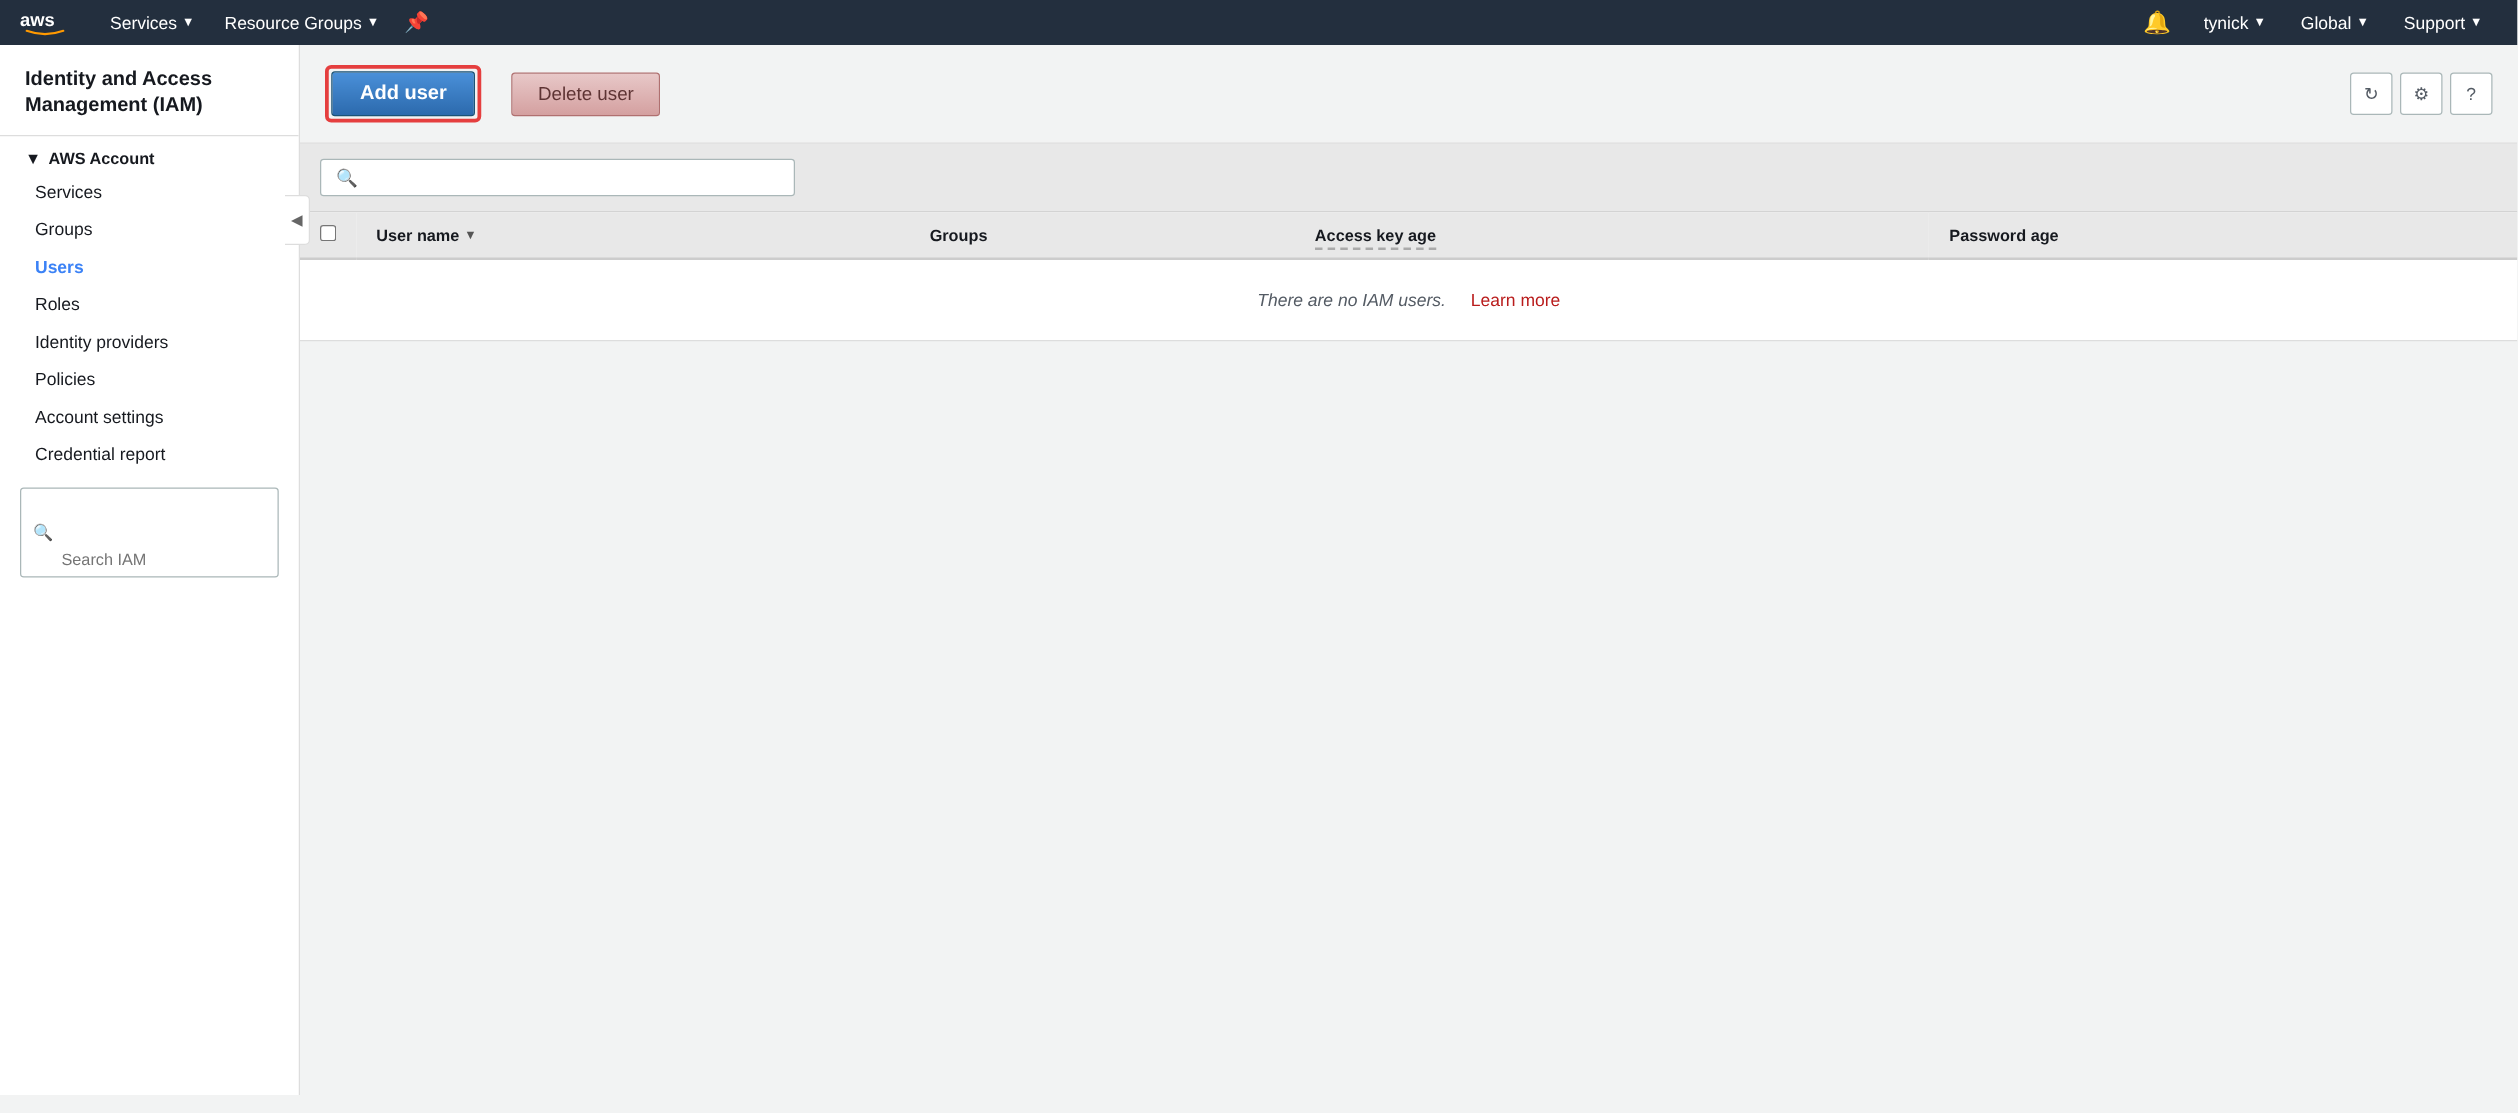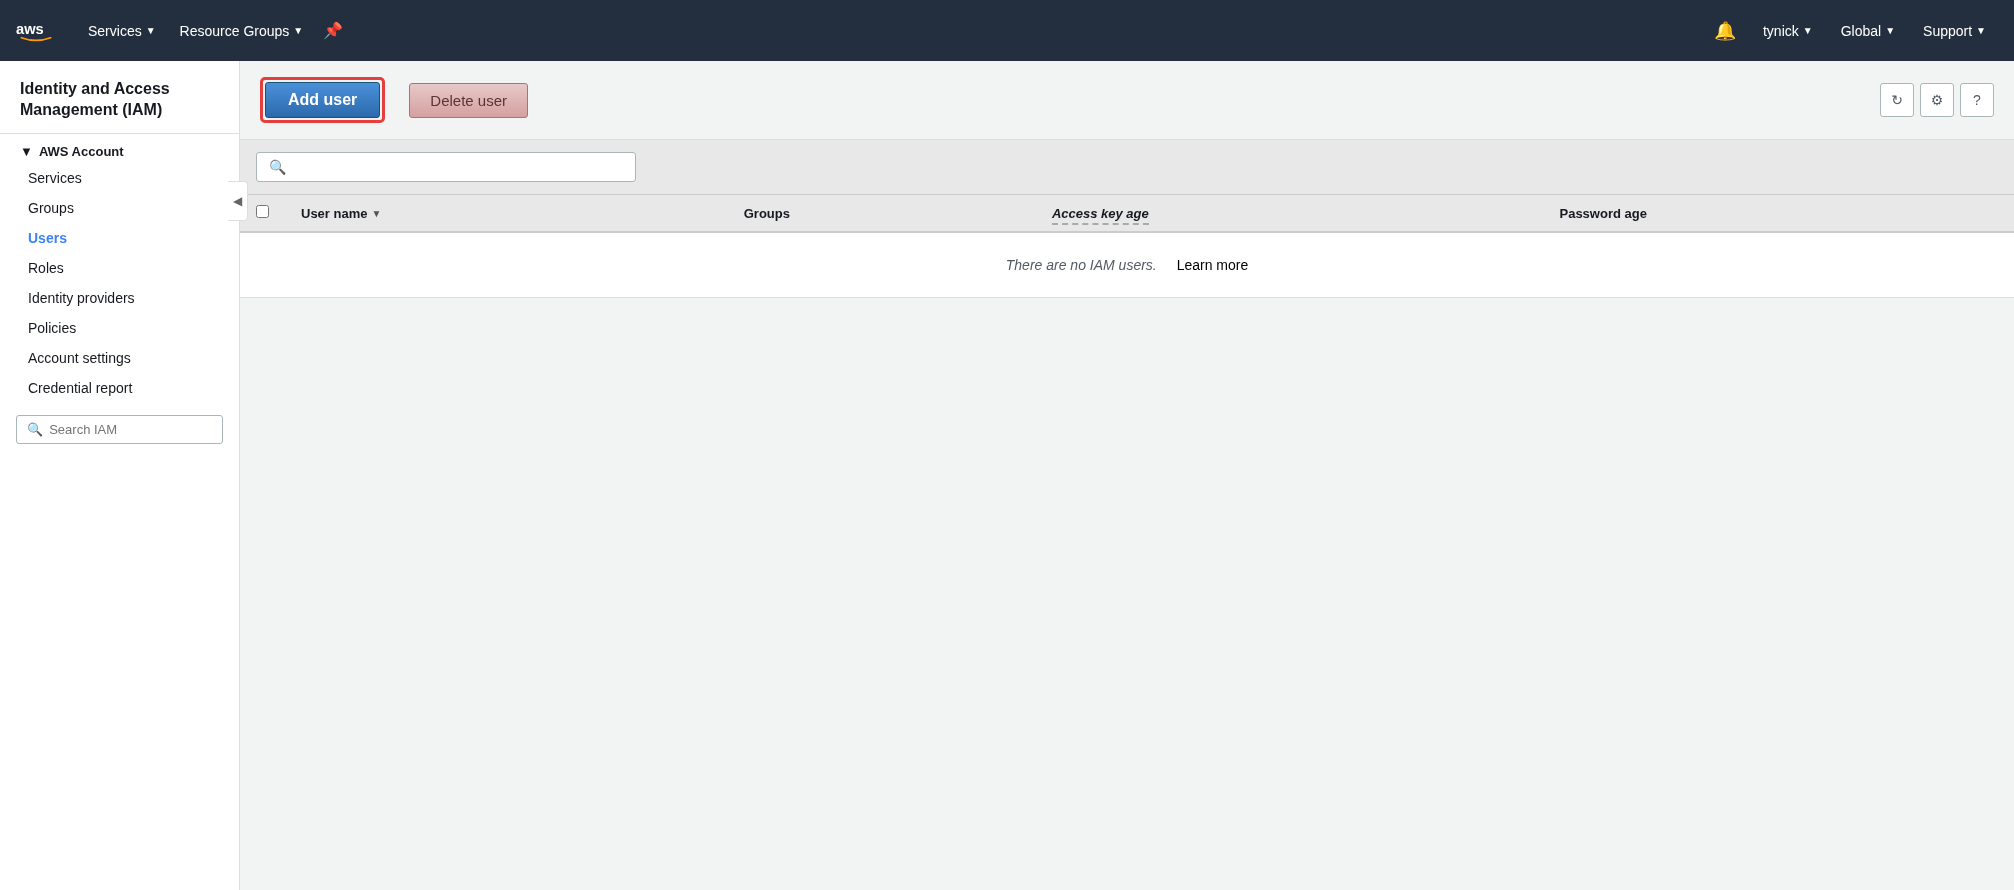--- a/index.html
+++ b/index.html
@@ -1,21 +1,21 @@
 <!DOCTYPE html>
 <html><head>
   <meta charset="utf-8">
   <style>
     * { box-sizing: border-box; margin: 0; padding: 0; }
     body { font-family: "Amazon Ember", Arial, sans-serif; font-size: 14px; color: #16191f; background: #f2f3f3; }
 
     
     .top-nav {
       background: #232f3e;
-      height: 61px;
+      height: 36px;
       display: flex;
       align-items: center;
       padding: 0 16px;
       gap: 0;
     }
     .aws-logo {
       display: flex;
       align-items: center;
       margin-right: 20px;
     }
@@ -98,20 +98,21 @@
       background: #fff;
       gap: 6px;
     }
     .sidebar-search input {
       border: none;
       outline: none;
       font-size: 13px;
       color: #aab7b8;
       width: 100%;
       background: transparent;
+      margin-top: 43px;
     }
     .sidebar-search .search-icon { color: #666; font-size: 13px; }
 
     
     .collapse-toggle {
       position: absolute;
       left: 228px;
       top: 120px;
       width: 20px;
       height: 40px;
@@ -238,31 +239,31 @@
       padding: 10px 16px;
       text-align: left;
       font-size: 13px;
       font-weight: 600;
       color: #16191f;
       white-space: nowrap;
     }
     thead th.checkbox-col { width: 40px; text-align: center; }
     .th-with-sort { display: flex; align-items: center; gap: 4px; }
     .sort-icon { font-size: 10px; color: #555; }
-    .access-key-col { border-bottom: 2px dashed #aaa; padding-bottom: 2px; font-style: italic; }
+    .access-key-col { border-bottom: 2px dashed #aaa; padding-bottom: 2px; }
 
     .empty-message {
       text-align: center;
       padding: 24px;
       color: #545b64;
       font-size: 14px;
       font-style: italic;
       background: #fff;
     }
-    .learn-more-link { color: #000000; text-decoration: none; cursor: pointer; font-style: normal; margin-left: 16px; }
+    .learn-more-link { color: #b91c1c; text-decoration: none; cursor: pointer; font-style: normal; margin-left: 16px; }
 
     .divider-line {
       border: none;
       border-top: 1px solid #ddd;
       margin: 0;
     }
   </style>
 </head>
 <body>
 

